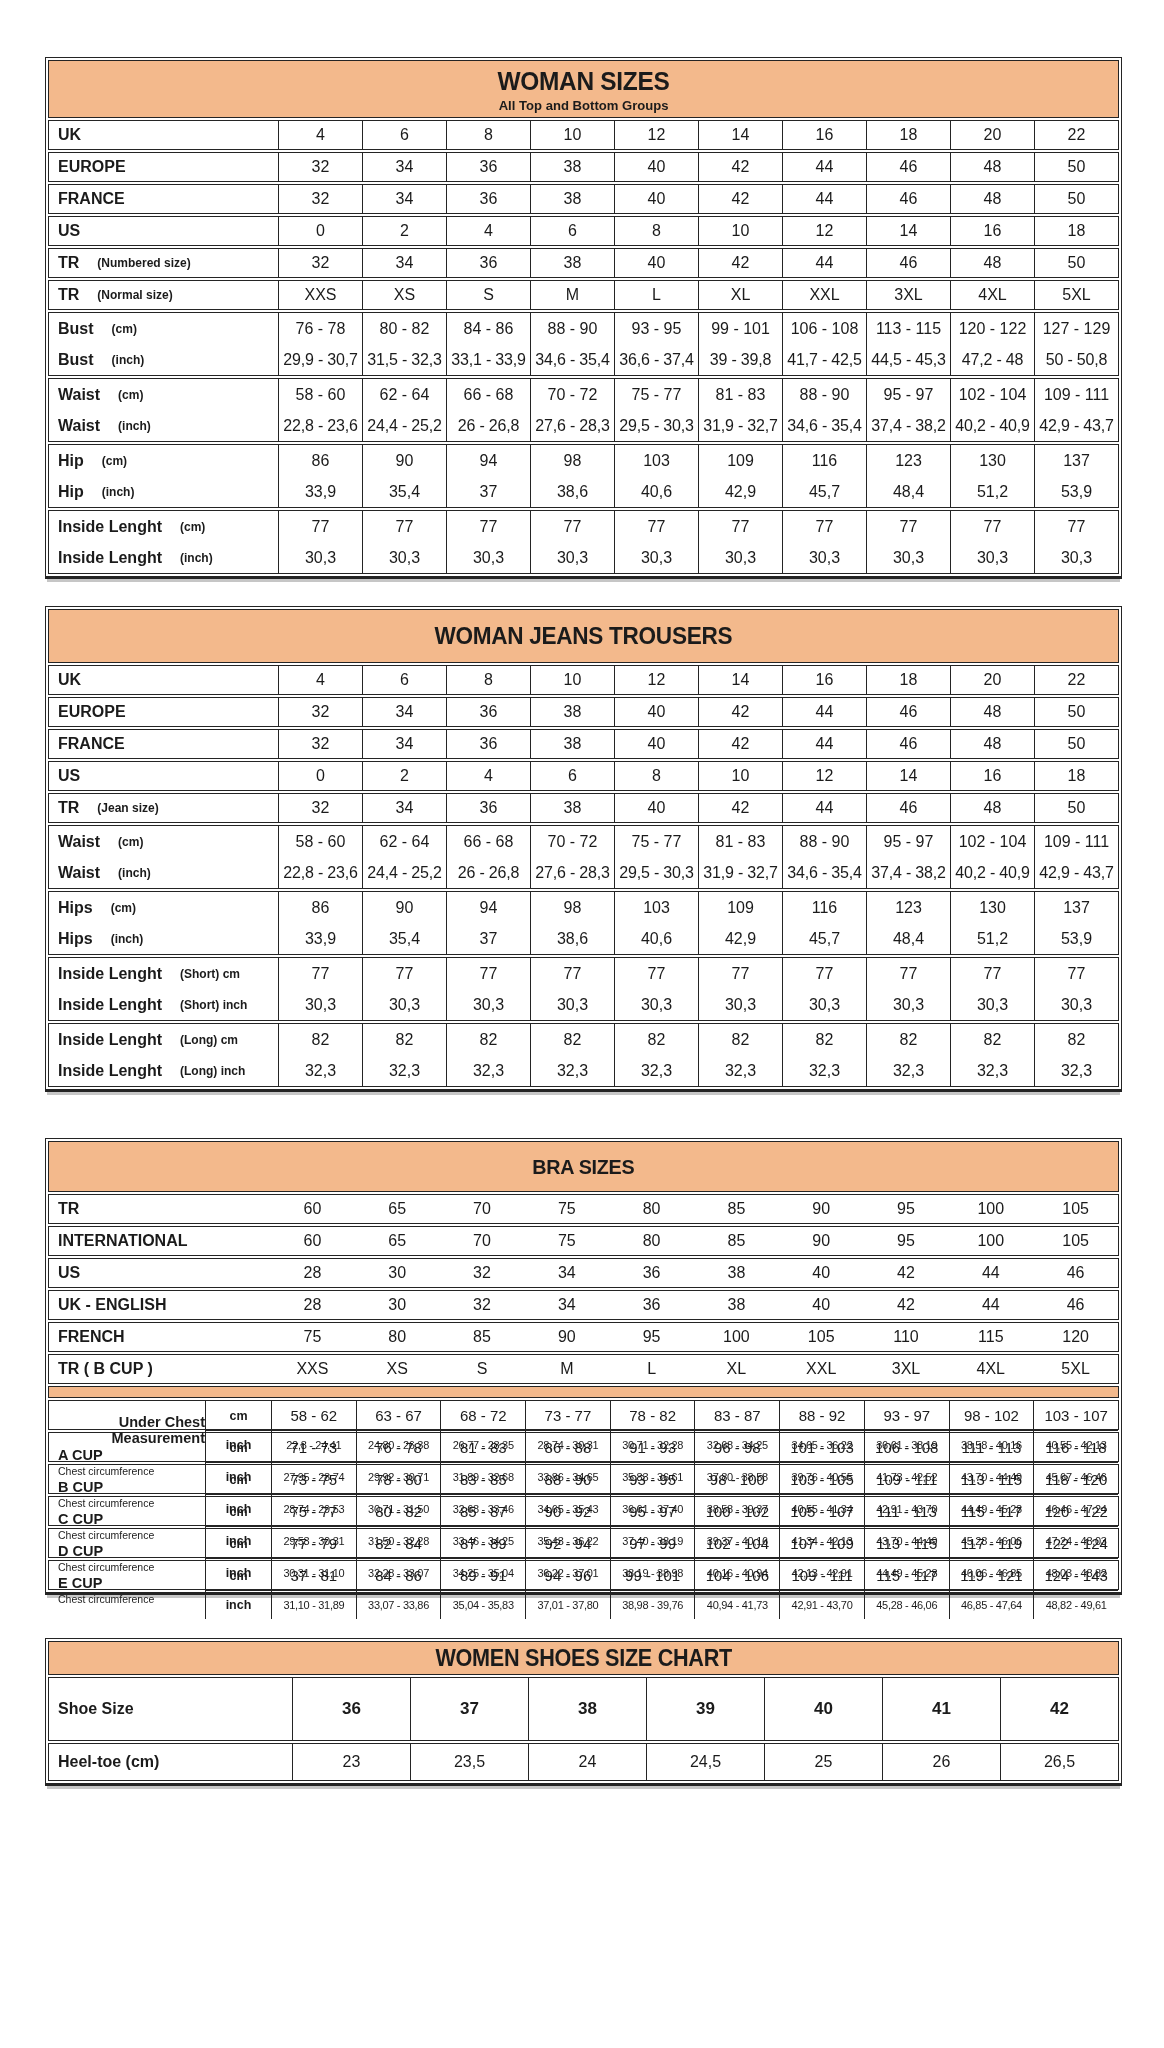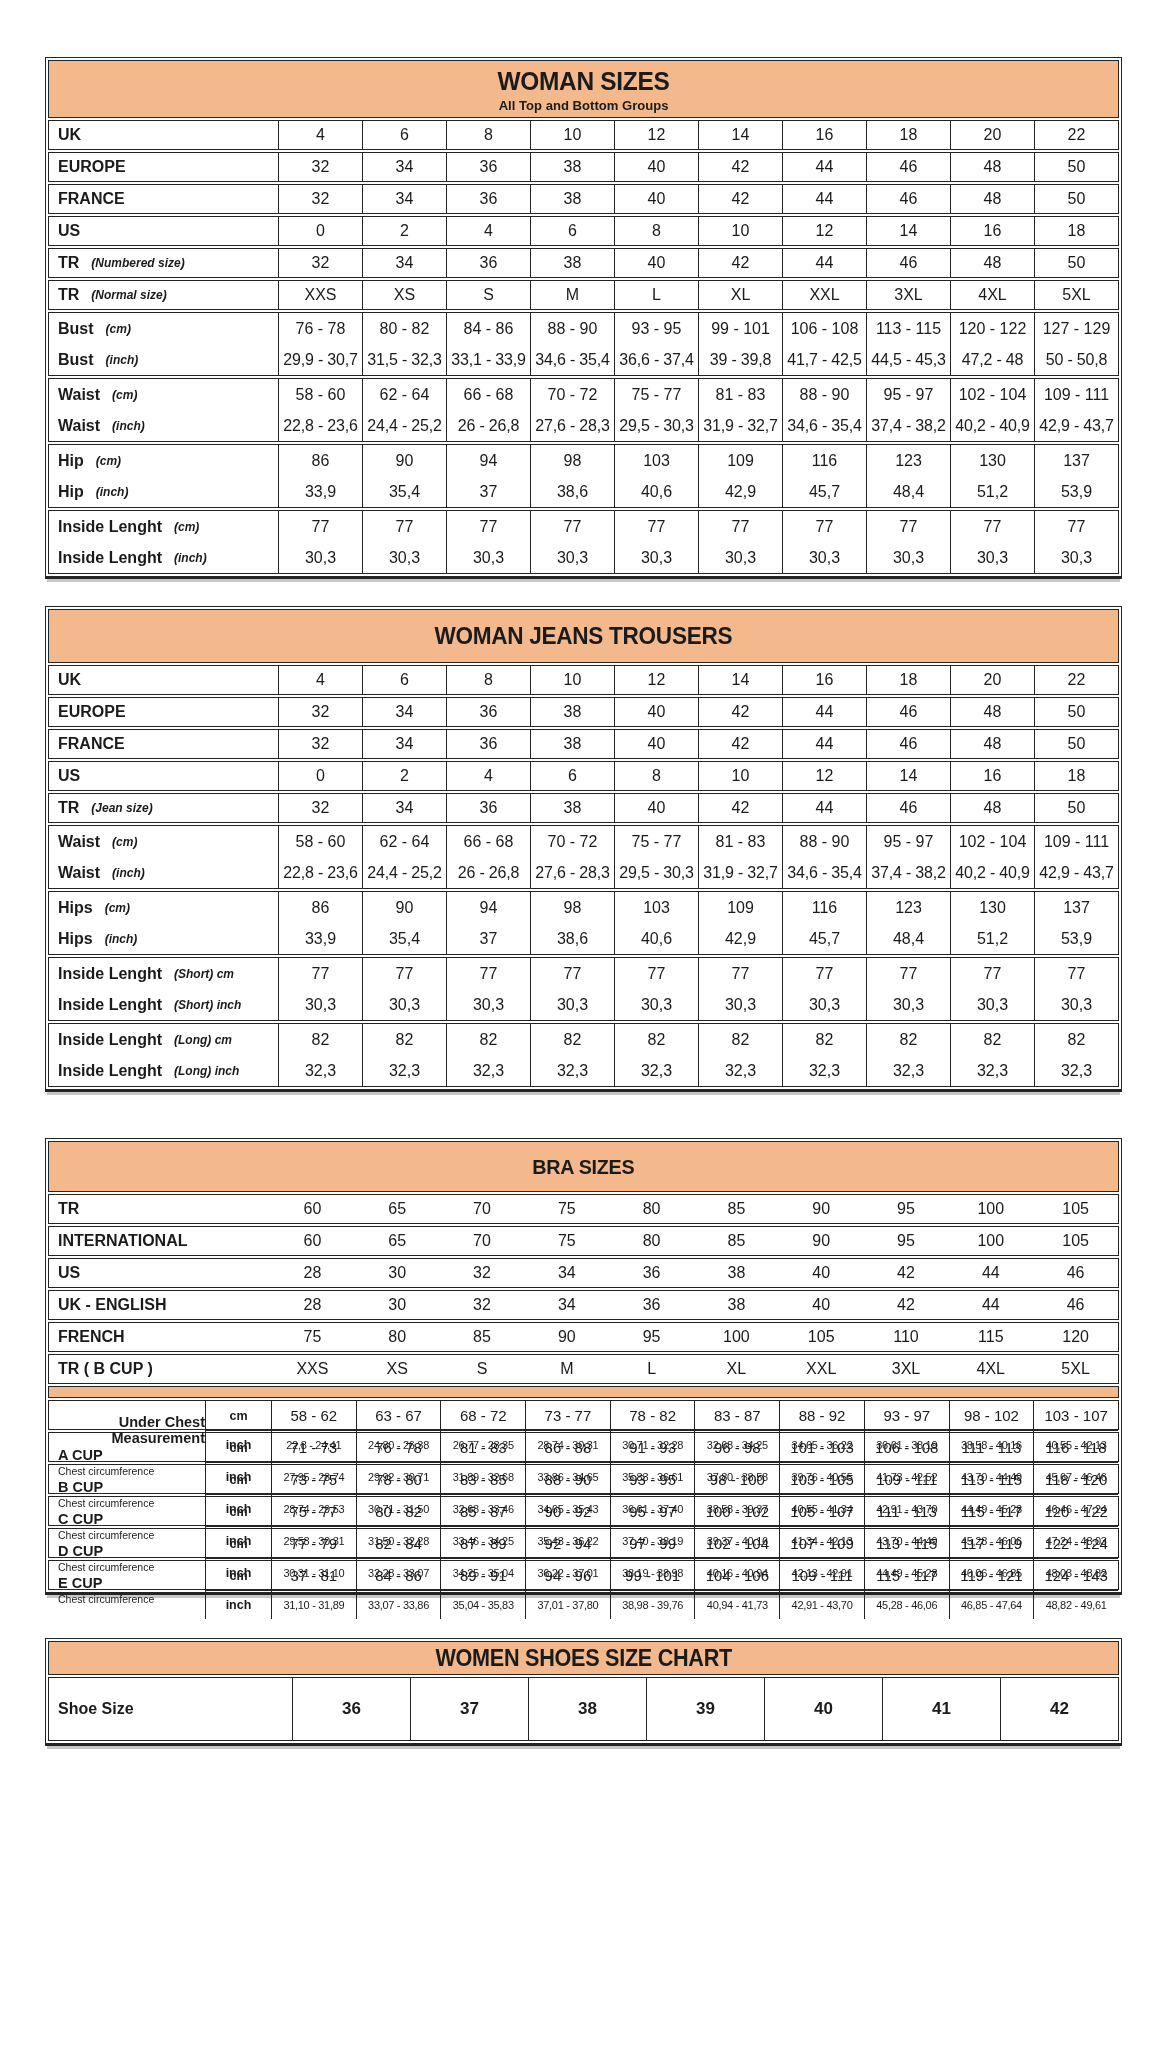--- a/index.html
+++ b/index.html
@@ -25,21 +25,21 @@
   .lab-c{justify-content:flex-start;padding-left:9px;}
   .g10{display:grid;grid-template-columns:229px repeat(10,1fr);}
   .p10{display:grid;grid-template-columns:221px repeat(10,1fr);}
   .g7{display:grid;grid-template-columns:243px repeat(7,1fr);}
   .gcup{display:grid;grid-template-columns:156px 66px repeat(10,1fr);grid-auto-rows:29px;}
   .g10 .c + .c, .g7 .c + .c, .gcup .c + .c{border-left:1.5px solid var(--bc,#242424);}
   .gcup .bt{border-top:1.5px solid var(--bc,#242424);}
   .gcup .lab2{grid-row:1/3;display:flex;flex-direction:column;align-items:flex-start;
               justify-content:center;padding-left:9px;text-align:right;}
   .lb{font-weight:700;font-size:16px;white-space:nowrap;}
-  .nt{font-weight:700;font-size:12px;margin-left:12px;white-space:nowrap;font-style:italic;}
+  .nt{font-weight:700;font-size:12px;margin-left:18px;white-space:nowrap;}
   .lb2{font-weight:700;font-size:14.5px;line-height:1.12;}
   .sb{font-weight:400;font-size:10.5px;margin-top:1px;}
   .unit{font-weight:700;font-size:12.5px;}
   .v-md{font-size:16px}.v-sm{font-size:16px;letter-spacing:-.2px}
   .v-cm{font-size:15px}.v-xs{font-size:11px;letter-spacing:-.3px}
   .v-bold{font-size:17px;font-weight:700}
 </style>
 </head>
 <body>
 
@@ -826,16 +826,30 @@
             </div>
             <div class="c val v-bold">36</div>
             <div class="c val v-bold">37</div>
             <div class="c val v-bold">38</div>
             <div class="c val v-bold">39</div>
             <div class="c val v-bold">40</div>
             <div class="c val v-bold">41</div>
             <div class="c val v-bold">42</div>
           </div>
         </div>
+        <div class="rw single">
+          <div class="line g7 h-short">
+            <div class="c lab-c">
+              <span class="lb">Heel-toe (cm)</span>
+            </div>
+            <div class="c val v-md">23</div>
+            <div class="c val v-md">23,5</div>
+            <div class="c val v-md">24</div>
+            <div class="c val v-md">24,5</div>
+            <div class="c val v-md">25</div>
+            <div class="c val v-md">26</div>
+            <div class="c val v-md">26,5</div>
+          </div>
+        </div>
       </div>
   </section>
 
 </div>
 
 </body></html>

